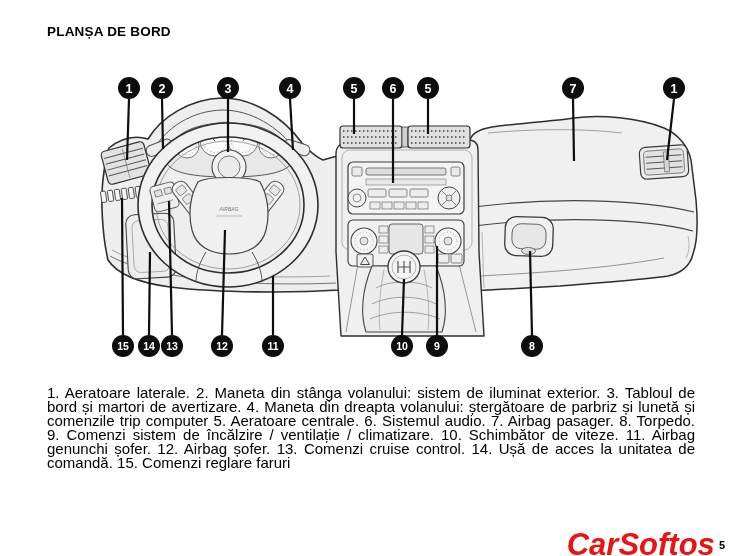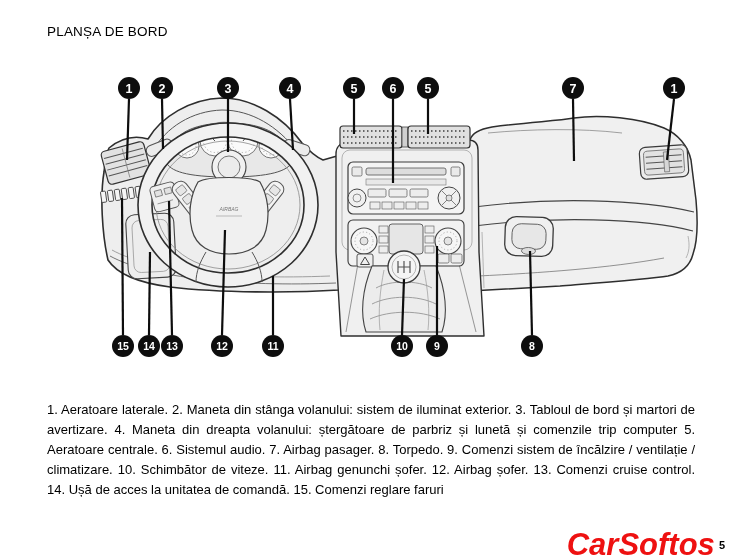--- a/index.html
+++ b/index.html
@@ -1,30 +1,30 @@
 <!DOCTYPE html>
 <html><head>
 <meta charset="utf-8">
 <style>
   html,body{margin:0;padding:0;background:#fff;}
   #page{
     position:relative;width:737px;height:556px;background:#ffffff;
     font-family:"Liberation Sans", sans-serif;color:#111;overflow:hidden;
   }
   #title{
-    position:absolute;left:47px;top:24px;font-size:13.5px;font-weight:normal;
+    position:absolute;left:47px;top:24px;font-size:13.5px;font-weight:bold;
     letter-spacing:.2px;color:#000;
   }
   #subtitle{
     position:absolute;left:47px;top:50px;font-size:11px;color:#000;
   }
   #figure-svg{position:absolute;left:0;top:0;}
   #legend{
-    position:absolute;left:47px;top:387px;width:648px;
-    font-size:13px;line-height:20px;text-align:justify;color:#000;
+    position:absolute;left:47px;top:371px;width:648px;
+    font-size:15px;line-height:14px;text-align:justify;color:#000;
   }
   #watermark{
     position:absolute;right:12px;top:527px;display:flex;align-items:center;
     font-style:italic;font-weight:bold;white-space:nowrap;
   }
   #watermark .brand{font-size:31px;color:#ee1111;}
   #watermark .tld{font-size:31px;color:#00cc33;}
   #watermark .pagenum{font-size:11px;color:#000;margin-left:4px;font-style:normal;}
   svg text.co{fill:#fff;font-family:"Liberation Sans",sans-serif;font-weight:bold;}
   svg text.co1{font-size:12.5px;}

